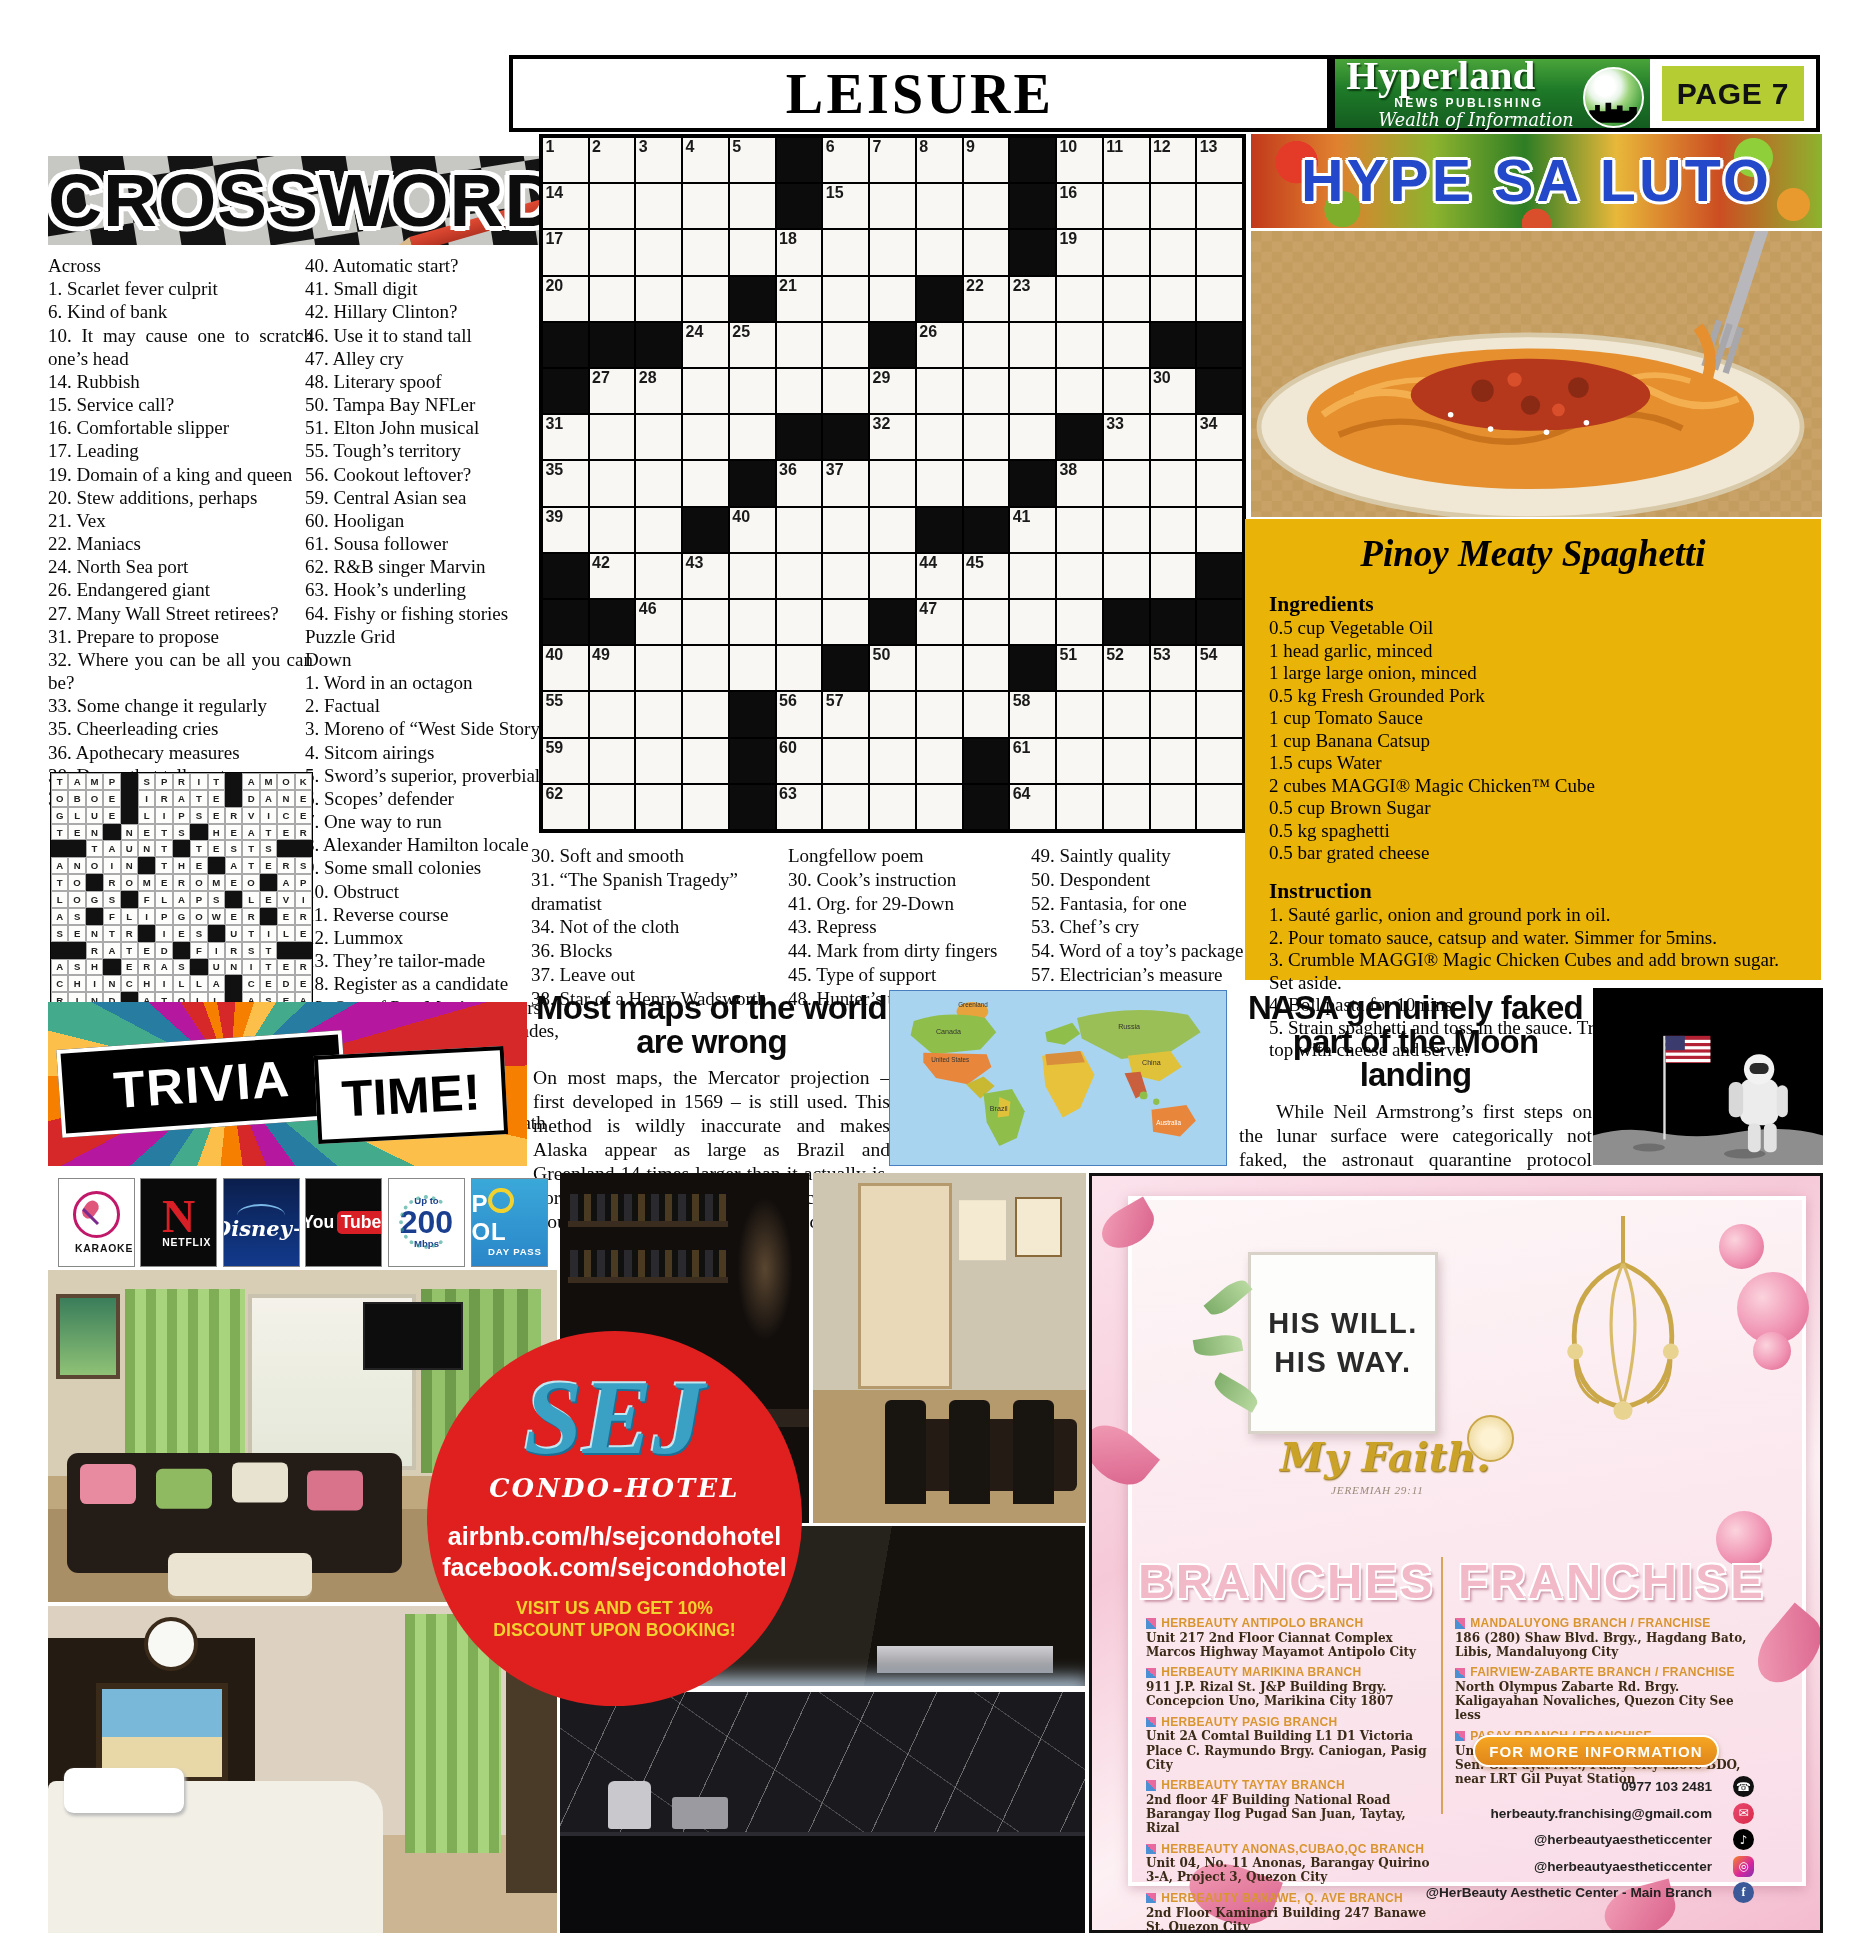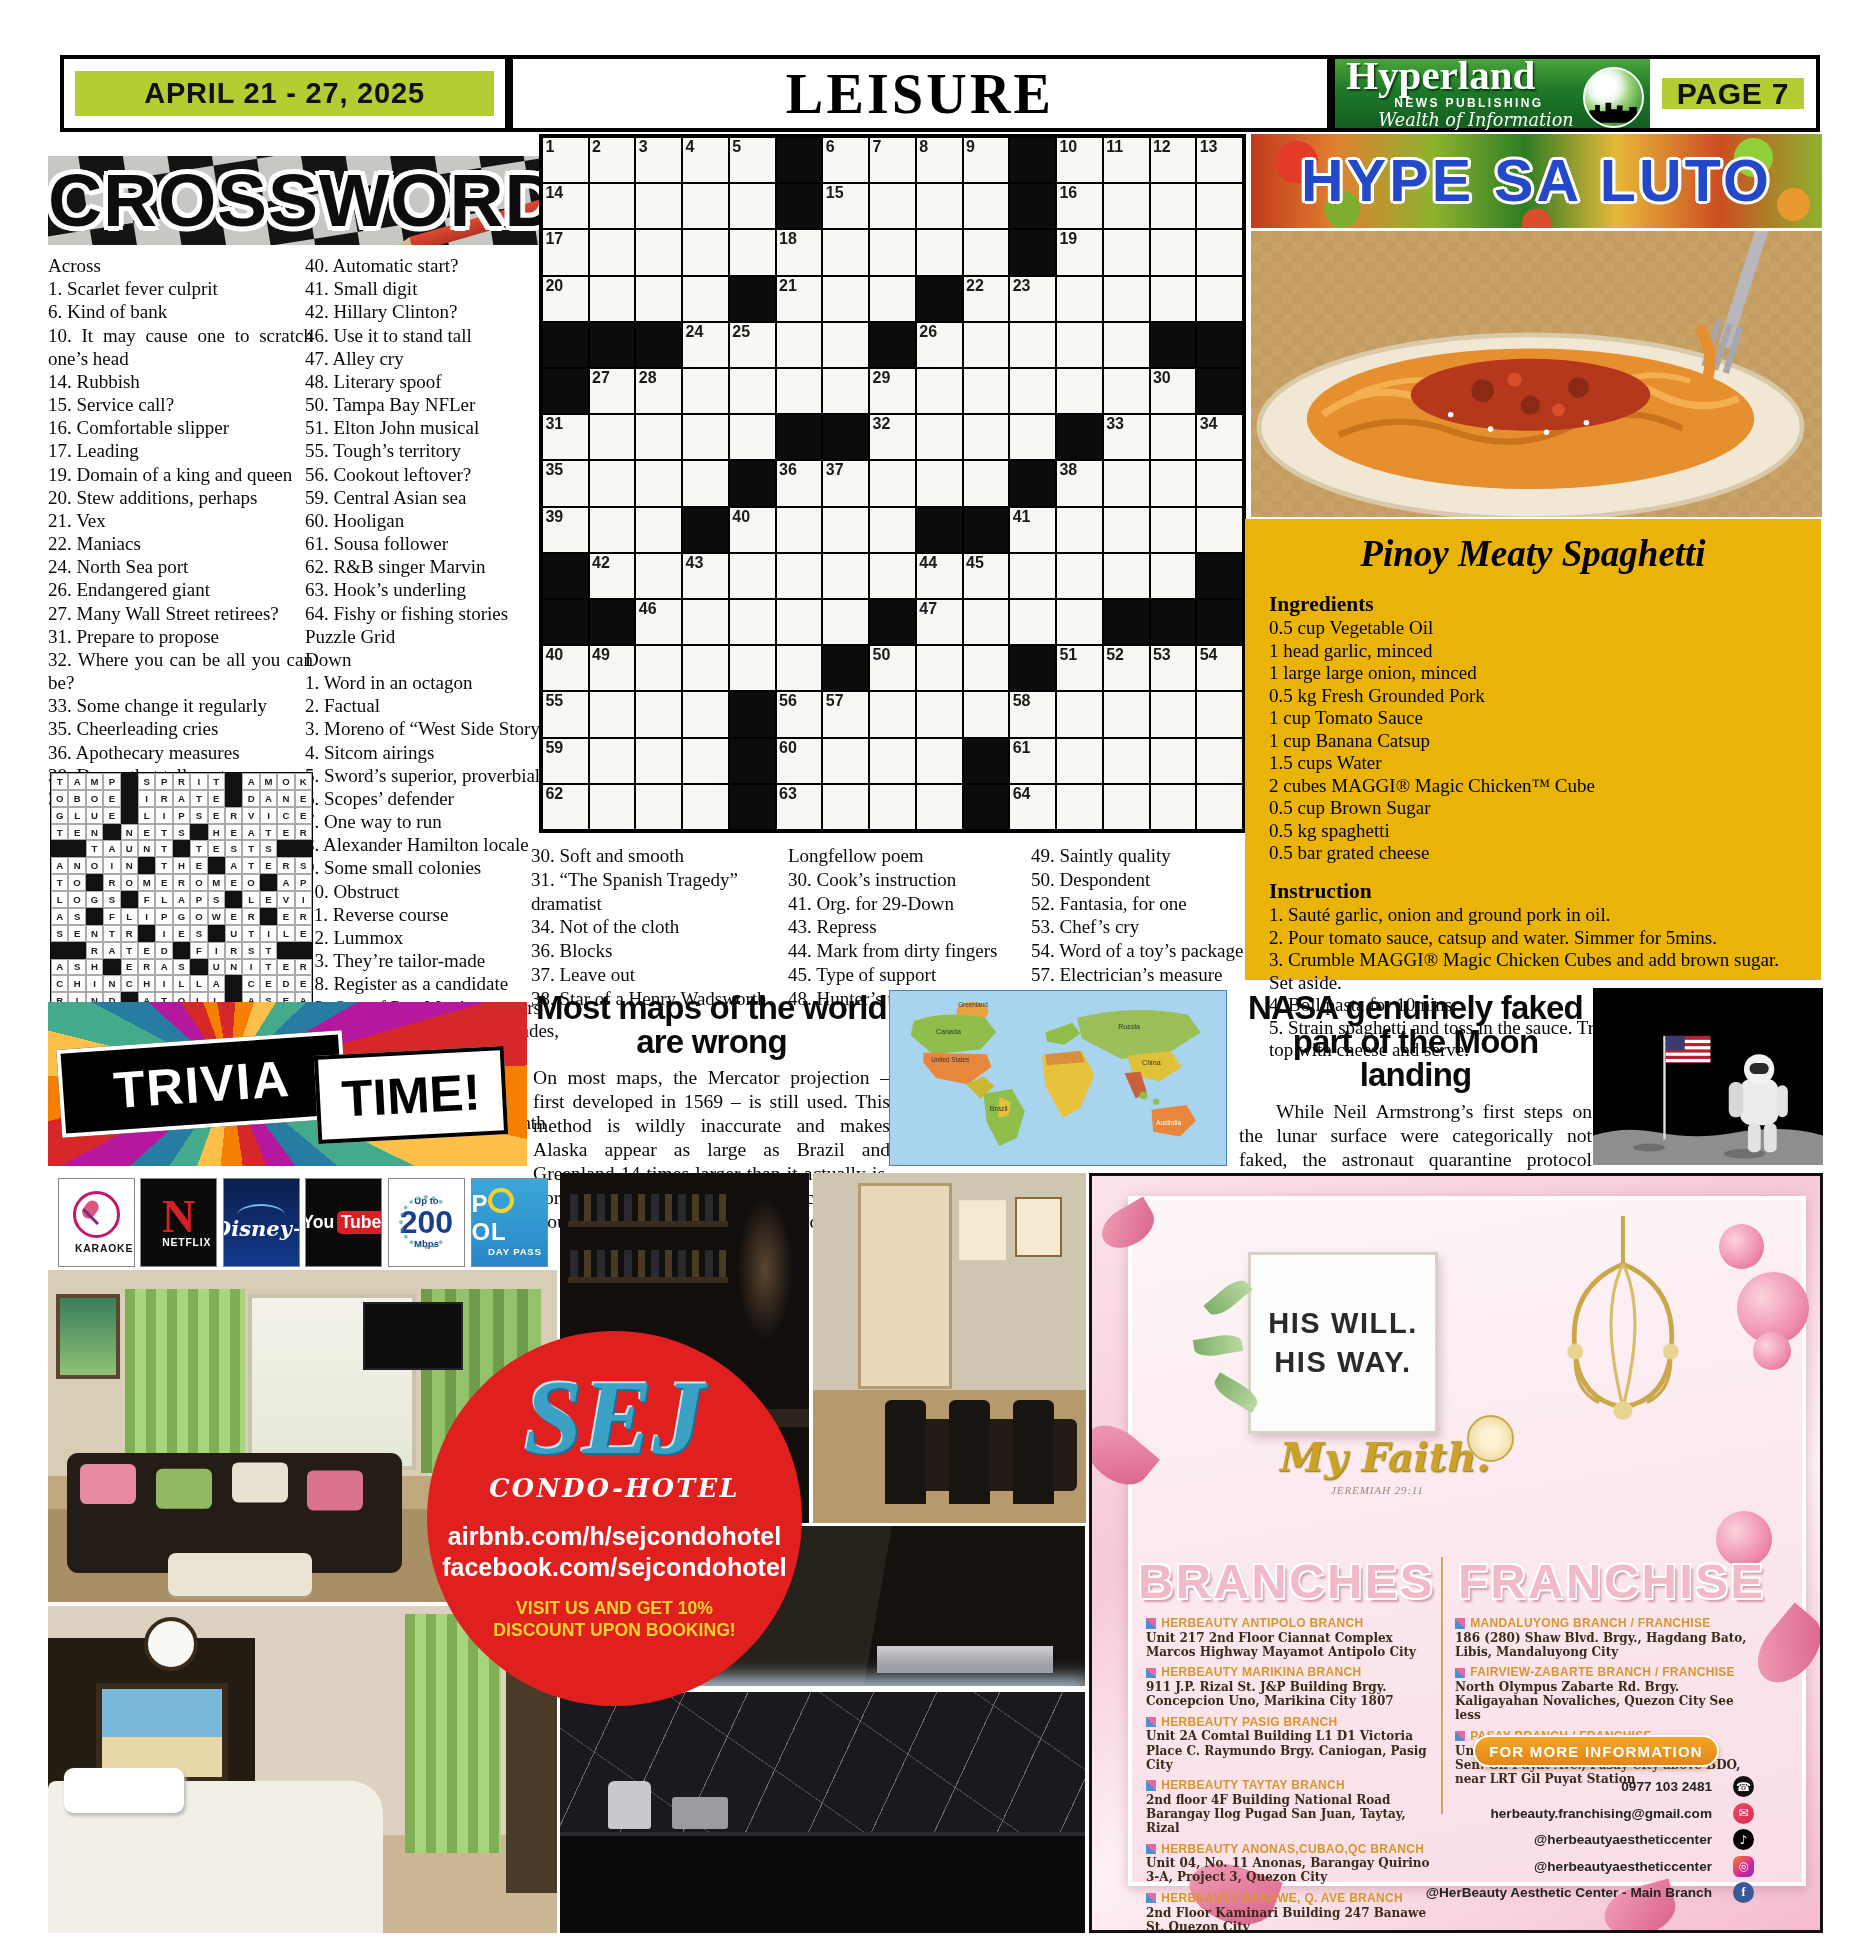--- a/index.html
+++ b/index.html
@@ -19,21 +19,21 @@
     position:relative;display:flex;flex-direction:column;justify-content:center;padding-left:11.2px;box-sizing:border-box;}
   .hyperland .hl-name{font:bold 41px/0.9 "Liberation Serif",serif;color:#fff;text-shadow:1.6px 1.6px 1.6px #0a3a10;}
   .hyperland .hl-sub{font:bold 12px "Liberation Sans",sans-serif;color:#fff;letter-spacing:2.4px;margin:1.6px 0 0 48px;}
   .hyperland .hl-tag{font:italic 17.6px "DejaVu Serif",serif;color:#fff;margin-left:32px;}
   .globe{position:absolute;right:6.4px;top:8px;width:57px;height:57px;border-radius:50%;
     background:radial-gradient(circle at 35% 30%,#fff 0 18%,#e8f4e8 30%,#9ed47e 45%,#3f9c3a 75%,#2a7a2e 100%);
     border:2.4px solid #fff;overflow:hidden;}
   .globe::after{content:"";position:absolute;left:4.8px;right:4.8px;bottom:3.2px;height:21px;background:#000;
     clip-path:polygon(0 100%,0 40%,12% 40%,12% 15%,22% 15%,22% 45%,34% 45%,34% 5%,46% 5%,46% 35%,58% 35%,58% 18%,70% 18%,70% 42%,84% 42%,84% 25%,100% 25%,100% 100%);}
   .page-badge-wrap{flex:1;display:flex;align-items:center;justify-content:center;background:#fff;}
-  .page-badge{width:142px;height:31px;font-size:30px;}
+  .page-badge{width:142px;height:55px;font-size:30px;}
 
   
   .cw-title{left:48px;top:156px;width:511px;height:89px;overflow:hidden;background:#141414;display:flex;align-items:center;}
   .cw-checkers{position:absolute;inset:-48px;background:repeating-conic-gradient(#e6e6e2 0% 25%,#141414 0% 50%);
     background-size:88px 88px;transform:rotate(-9deg);opacity:.85;}
   .cw-pencil{position:absolute;right:14.4px;bottom:11.2px;width:136px;height:16px;background:linear-gradient(#e04a33,#b53322);transform:rotate(-16deg);}
   .cw-pencil::before{content:"";position:absolute;left:-21px;top:0;border-top:8px solid transparent;border-bottom:8px solid transparent;border-right:21px solid #d9b88a;}
   .cw-title-text{position:relative;width:100%;text-align:center;font:900 75px/1 "Liberation Sans",sans-serif;
     letter-spacing:0.8px;color:#0d0d0d;
     text-shadow:-4.8px 0 0 #fff,4.8px 0 0 #fff,0 -4.8px 0 #fff,0 4.8px 0 #fff,-4px -4px 0 #fff,4px 4px 0 #fff,-4px 4px 0 #fff,4px -4px 0 #fff;}
@@ -223,23 +223,20 @@
   .cic-instagram{border-radius:6.4px;background:linear-gradient(135deg,#f58529,#d6249f 60%,#8134af);}
   .cic-facebook{background:#3b5998;font-family:"Liberation Serif",serif;}
 
   .svg-abs{position:absolute;inset:0;width:100%;height:100%;}
 </style>
 </head>
 <body>
 
 <div class="page">
 
-  <div class="hdr-box date-box">
-    <div class="green-badge date-badge">APRIL 21 - 27, 2025</div>
-  </div>
   <div class="hdr-box leisure-box">
     <div class="leisure-title">LEISURE</div>
   </div>
   <div class="hdr-box logo-box">
     <div class="hyperland">
       <div class="hl-name">Hyperland</div>
       <div class="hl-sub">NEWS PUBLISHING</div>
       <div class="hl-tag">Wealth of Information</div>
       <div class="globe"></div>
     </div>

